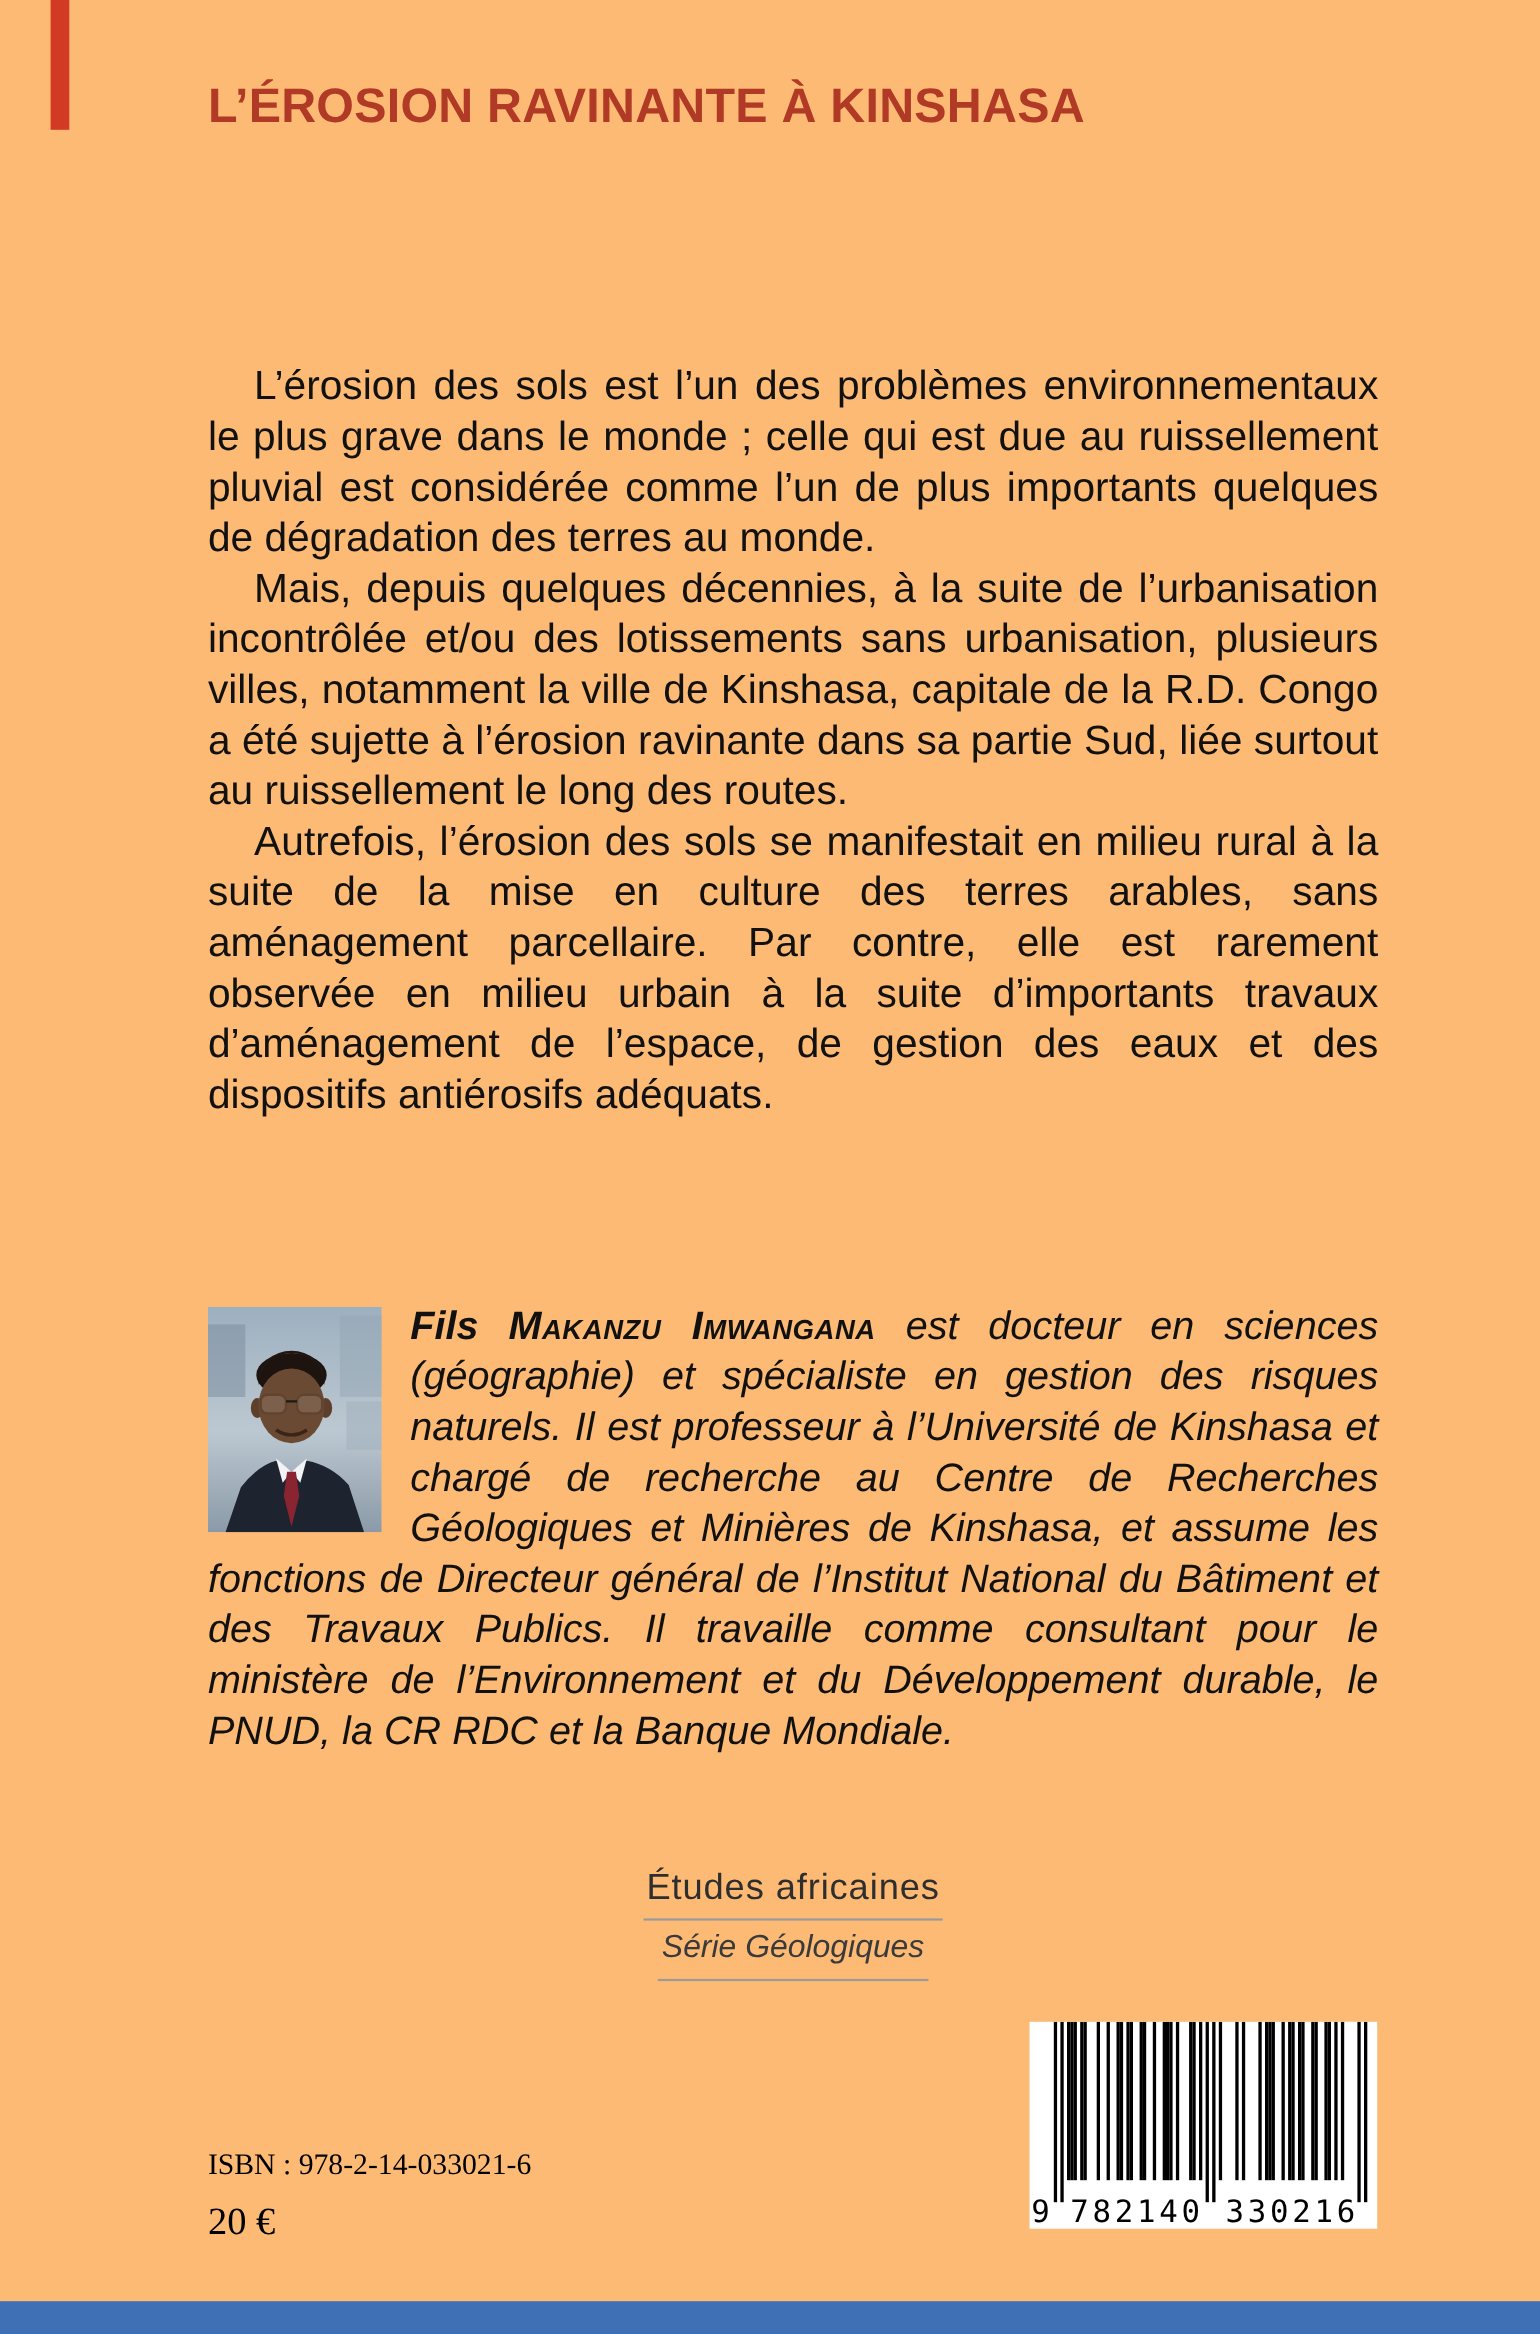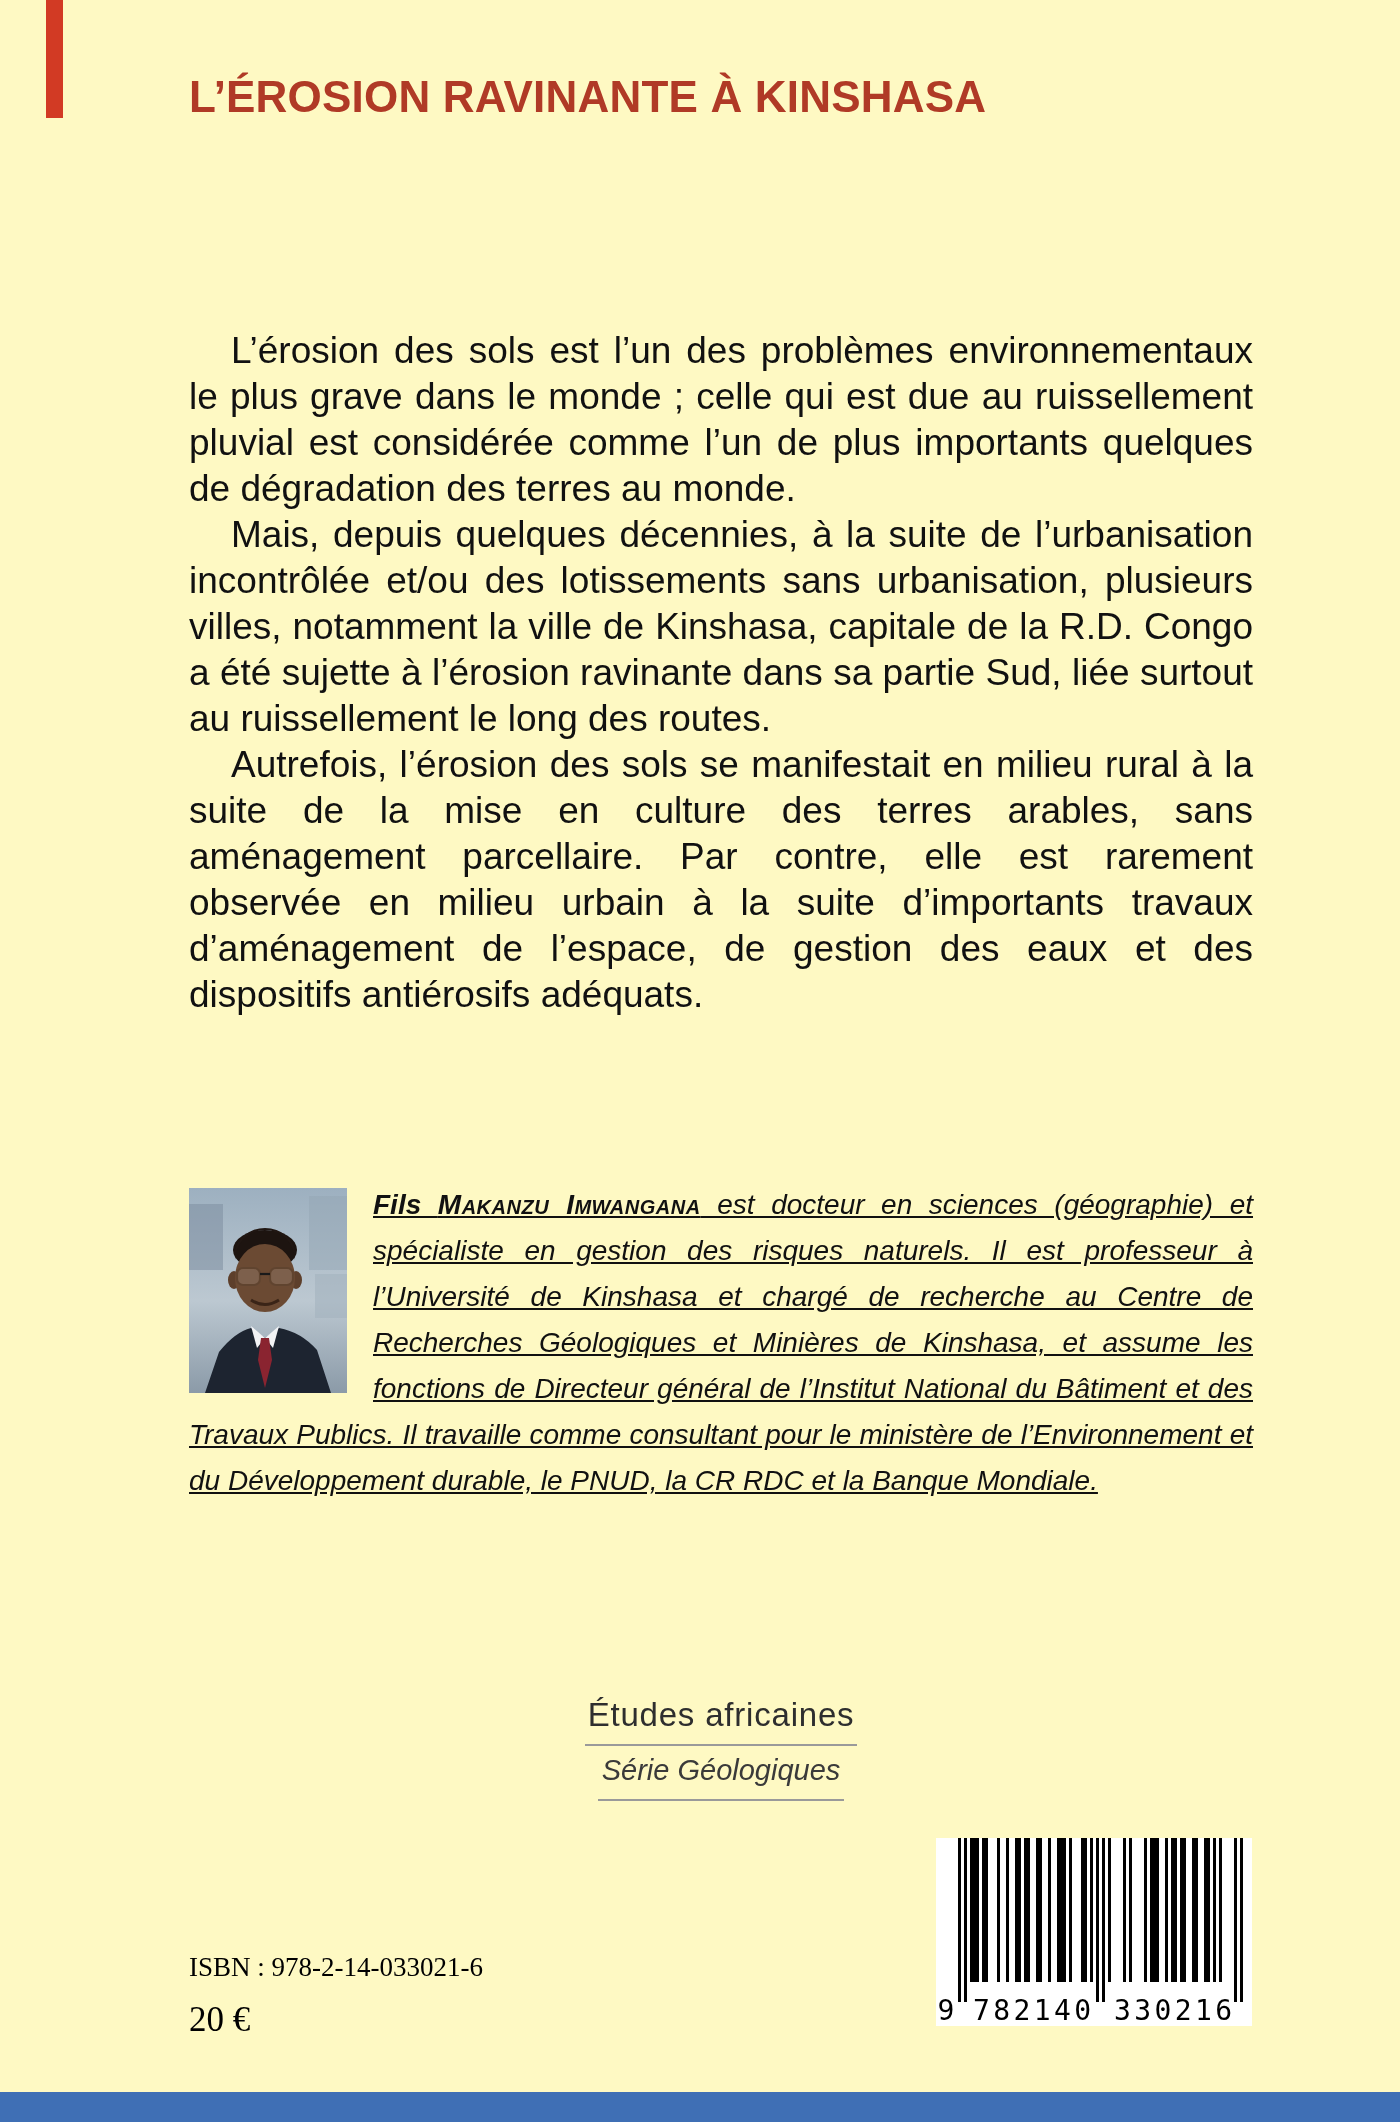--- a/index.html
+++ b/index.html
@@ -1,21 +1,21 @@
 <!DOCTYPE html>
 <html><head>
 <meta charset="utf-8">
 <style>
   html, body { margin: 0; padding: 0; background: #e9e9e9; }
   .page {
     position: relative;
     width: 1400px;
     height: 2122px;
     margin: 0 auto;
-    background: #fef9c3;
+    background: #fdba74;
     overflow: hidden;
     font-family: "Liberation Sans", sans-serif;
     color: #111;
   }
 
   .red-bar {
     position: absolute;
     left: 46px; top: 0;
     width: 17px; height: 118px;
     background: #d23a24;
@@ -55,25 +55,24 @@
   }
   .body-text p {
     margin: 0;
     text-indent: 42px;
   }
 
   .author-section {
     position: absolute;
     left: 189px; top: 1182px;
     width: 1064px;
-    font-size: 28px;
+    font-size: 36px;
     line-height: 46px;
     font-style: italic;
     text-align: justify;
-    text-decoration: underline;
   }
   .author-photo {
     float: left;
     width: 158px;
     height: 205px;
     margin: 6px 26px 14px 0;
     display: block;
   }
   .bio-name-first { font-weight: 700; }
   .bio-name-caps  { font-weight: 700; font-variant: small-caps; letter-spacing: 0.5px; }

